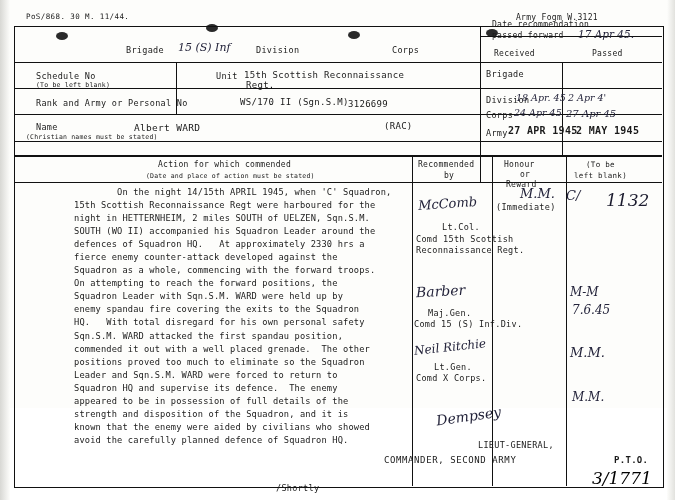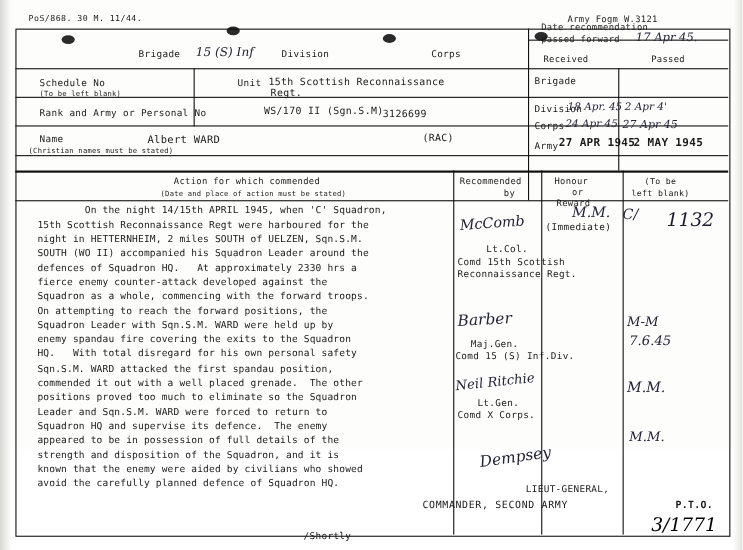--- a/index.html
+++ b/index.html
@@ -38,21 +38,21 @@
   
   .lbl{position:absolute;font-size:8.5px;letter-spacing:0.3px;white-space:nowrap;}
   .tiny{position:absolute;font-size:6.5px;letter-spacing:0.2px;white-space:nowrap;}
 
   
   .bodytext{
     position:absolute;left:34px;top:186px;width:370px;
     font-size:8.7px;line-height:13.05px;letter-spacing:0.15px;
     text-align:justify;
   }
-  .bodytext .l{white-space:pre;display:block;}
+  .bodytext .l{white-space:pre;display:block;margin-left:40px;}
 
   .hand-s{position:absolute;font-family:"DejaVu Serif",serif;font-style:italic;color:#23233a;white-space:nowrap;}
 </style>
 </head>
 <body>
 
 <div class="page">
   <div class="scan-edge-l"></div>
   <div class="scan-edge-r"></div>
 
@@ -120,21 +120,21 @@
   <div class="hand-s" style="left:566px;top:108px;font-size:10px;">27 Apr 45</div>
 
   <div class="lbl typed" style="left:486px;top:128px;font-size:8.5px;">Army</div>
   <div class="lbl typed" style="left:508px;top:125px;font-size:10px;font-weight:bold;">27 APR 1945</div>
   <div class="lbl typed" style="left:576px;top:125px;font-size:10px;font-weight:bold;">2 MAY 1945</div>
 
   <div class="lbl typed" style="left:158px;top:160px;font-size:8px;">Action for which commended</div>
   <div class="tiny typed" style="left:146px;top:172px;">(Date and place of action must be stated)</div>
 
   <div class="lbl typed" style="left:418px;top:160px;font-size:8px;">Recommended</div>
-  <div class="lbl typed" style="left:444px;top:171px;font-size:8px;margin-left:14px;">by</div>
+  <div class="lbl typed" style="left:444px;top:171px;font-size:8px;">by</div>
 
   <div class="lbl typed" style="left:504px;top:160px;font-size:8px;">Honour</div>
   <div class="lbl typed" style="left:520px;top:170px;font-size:8px;">or</div>
   <div class="lbl typed" style="left:506px;top:180px;font-size:8px;">Reward</div>
 
   <div class="lbl typed" style="left:586px;top:160px;font-size:7.5px;">(To be</div>
   <div class="lbl typed" style="left:574px;top:171px;font-size:7.5px;">left blank)</div>
 
   <div class="bodytext typed">
     <span class="l">        On the night 14/15th APRIL 1945, when 'C' Squadron,</span>

